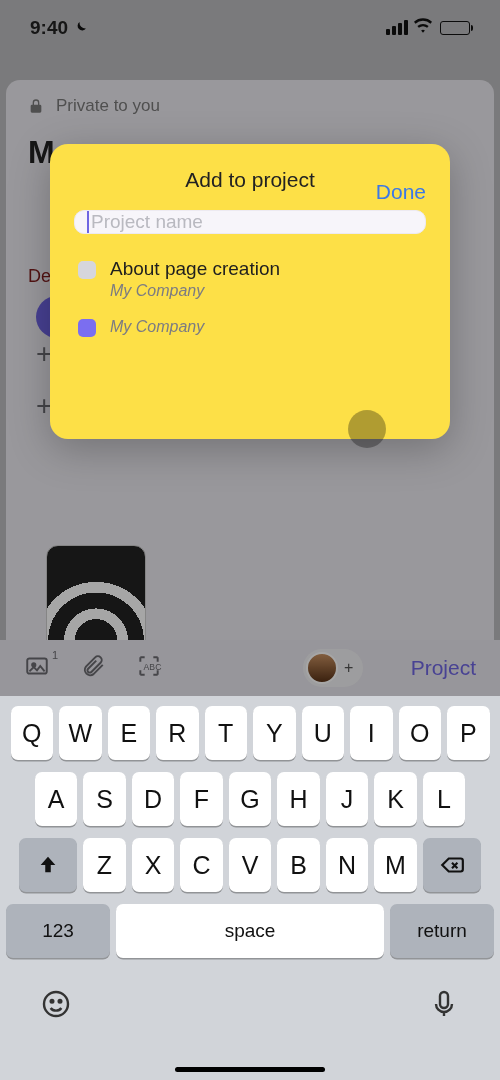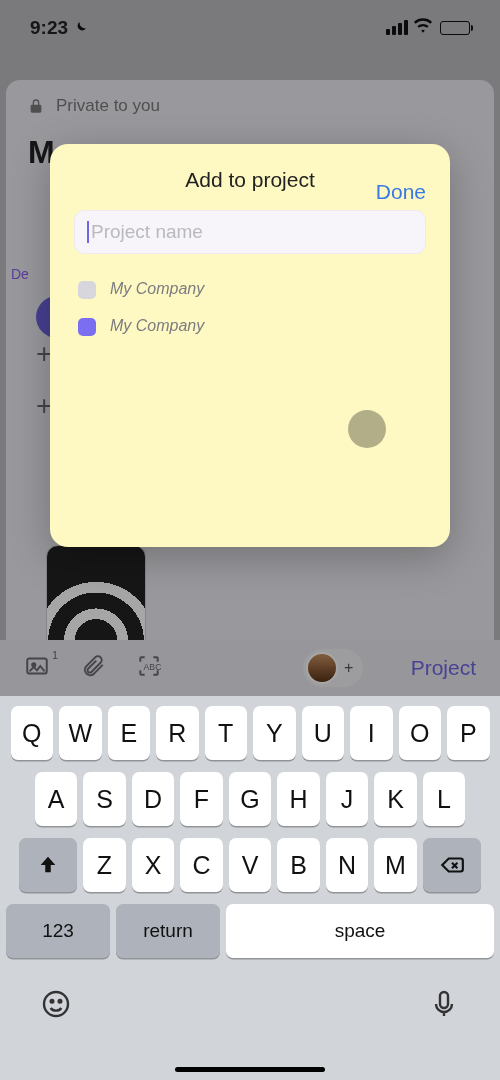--- a/index.html
+++ b/index.html
@@ -31,25 +31,25 @@
     .bottom-bar { position:absolute; left:0; right:0; top:640px; height:56px; background:#e8e6ee; display:flex; align-items:center; padding: 0 24px; gap: 30px;}
     .bottom-bar .spacer { flex:1; }
     .bot-icon { color:#6b6b70; position:relative; }
     .bot-icon svg { width:26px; height:26px; stroke:#6b6b70; fill:none; stroke-width:1.8; }
     .bot-icon .sup { position:absolute; top:-4px; right:-8px; font-size:11px; }
     .assignee-chip { display:flex; align-items:center; gap:-6px; padding: 3px; border-radius: 22px; background:#f2f2f4; }
     .avatar-mini { width:32px; height:32px; border-radius:50%; background: linear-gradient(#c89060,#5a3318); border:2px solid #fff; }
     .plus-mini { width:22px; height:22px; border-radius:50%; display:flex; align-items:center; justify-content:center; font-size:16px; color:#555;}
     .create-btn { color:#6f66e2; font-size:21px; font-weight:500; margin-left: 18px;}
 
-    .modal { position:absolute; left:50px; right:50px; top:144px; background:#fef9c3; border-radius:18px; padding: 24px 24px 28px; box-shadow: 0 10px 40px rgba(0,0,0,0.25); height: 403px;}
+    .modal { position:absolute; left:50px; right:50px; top:144px; background:#fde047; border-radius:18px; padding: 24px 24px 28px; box-shadow: 0 10px 40px rgba(0,0,0,0.25); height: 295px;}
     .modal-header { display:flex; align-items:center; justify-content:center; position:relative; margin-bottom: 18px;}
     .modal-title { font-size:21px; font-weight:500; color:#222; }
     .modal-done { position:absolute; right:0; top:12px; color:#3b78e7; font-size:21px; font-weight:500; }
-    .search-wrap { background:#f7f5fa; border:1px solid #edeaf1; border-radius:10px; padding: 10px 12px; display:flex; align-items:center; margin-bottom: 16px;}
+    .search-wrap { background:#f7f5fa; border:1px solid #edeaf1; border-radius:10px; padding: 0 12px; display:flex; align-items:center; margin-bottom: 16px;}
     .search-cursor { width:2px; height:22px; background:#6f66e2; margin-right:2px; animation: blink 1s infinite; }
     @keyframes blink { 50% { opacity: 0; } }
     .search-input { border:none; outline:none; background:transparent; font-size:19px; color:#333; width:100%; }
     .search-input::placeholder { color:#b9b9c0; }
 
     .proj-row { display:flex; align-items:flex-start; gap:14px; padding: 8px 4px; }
     .proj-swatch { width:18px; height:18px; border-radius:5px; margin-top:3px; flex-shrink:0; }
     .proj-text .name { font-size:19px; color:#1f1f1f; }
     .proj-text .org { font-size:16px; color:#7c7c82; margin-top:2px;font-style:italic; }
 
@@ -72,21 +72,21 @@
     .kb-bottom { display:flex; justify-content:space-between; align-items:center; padding: 18px 34px 10px; }
     .kb-bottom svg { width:32px; height:32px; }
     .home-ind { position:absolute; bottom:8px; left:50%; transform:translateX(-50%); width:150px; height:5px; background:#000; border-radius:3px; }
   </style>
 </head>
 <body>
 
 <div class="backdrop">
   <div class="status-bar">
     <div class="status-time">
-      <span>9:23</span>
+      <span>9:40</span>
       <svg width="16" height="16" viewBox="0 0 24 24">
           <path fill="#111" d="M21 12.8A9 9 0 0111.2 3 7 7 0 1021 12.8z"></path>
         </svg>
     </div>
     <div class="status-icons">
       <span class="signal-bars">
           <span></span>
           <span></span>
           <span></span>
           <span></span>
@@ -102,21 +102,21 @@
     <div class="privacy-row">
       <svg viewBox="0 0 24 24">
           <path d="M12 2a5 5 0 00-5 5v3H6a2 2 0 00-2 2v8a2 2 0 002 2h12a2 2 0 002-2v-8a2 2 0 00-2-2h-1V7a5 5 0 00-5-5zm-3 8V7a3 3 0 016 0v3H9z"></path>
         </svg>
       <span>Private to you</span>
     </div>
     <div class="big-m">M</div>
     <div class="round-badge">
         <span>7</span>
       </div>
-    <div style="position:absolute; left:5px; top:186px; color:#8b5cf6; font-size:14px;">De</div>
+    <div style="position:absolute; left:22px; top:186px; color:#7f1d1d; font-size:18px;">De</div>
     <div class="plus-ghost" style="top:258px;">+</div>
     <div class="plus-ghost" style="top:310px;">+</div>
     <div class="thumb"></div>
   </div>
 
   <div class="bottom-bar">
     <span class="bot-icon">
       <svg viewBox="0 0 24 24">
           <rect x="3" y="5" width="18" height="14" rx="2"></rect>
           <circle cx="9" cy="11" r="1.5" fill="#6b6b70"></circle>
@@ -152,20 +152,21 @@
     <span class="modal-done">Done</span>
   </div>
   <div class="search-wrap">
     <span class="search-cursor"></span>
     <input class="search-input" placeholder="Project name" style="">
   </div>
 
   <div class="proj-row">
     <span class="proj-swatch" style="background:#d6d6dc"></span>
     <div class="proj-text">
+      <div class="name">About page creation</div>
       <div class="org">My Company</div>
     </div>
   </div>
   <div class="proj-row">
     <span class="proj-swatch" style="background:#7b6ef0"></span>
     <div class="proj-text">
       <div class="org">My Company</div>
     </div>
   </div>
 </div>
@@ -211,22 +212,22 @@
     <div class="key">M</div>
     <div class="key key-wide key-del">
         <svg viewBox="0 0 24 24">
           <path d="M20 6H9l-6 6 6 6h11a2 2 0 002-2V8a2 2 0 00-2-2z"></path>
           <path d="M12 10l5 5M17 10l-5 5"></path>
         </svg>
       </div>
   </div>
   <div class="k-row func">
     <div class="key key-123">123</div>
+    <div class="key key-space">space</div>
     <div class="key key-return">return</div>
-    <div class="key key-space">space</div>
   </div>
   <div class="kb-bottom">
     <span><svg viewBox="0 0 24 24" stroke="#333" fill="none" stroke-width="1.8">
           <circle cx="12" cy="12" r="9"></circle>
           <circle cx="9" cy="10" r="1" fill="#333"></circle>
           <circle cx="15" cy="10" r="1" fill="#333"></circle>
           <path d="M8 15c1 1.5 2.5 2 4 2s3-.5 4-2"></path>
         </svg></span>
     <span><svg viewBox="0 0 24 24" stroke="#333" fill="none" stroke-width="1.8">
           <rect x="9" y="3" width="6" height="12" rx="3"></rect>

